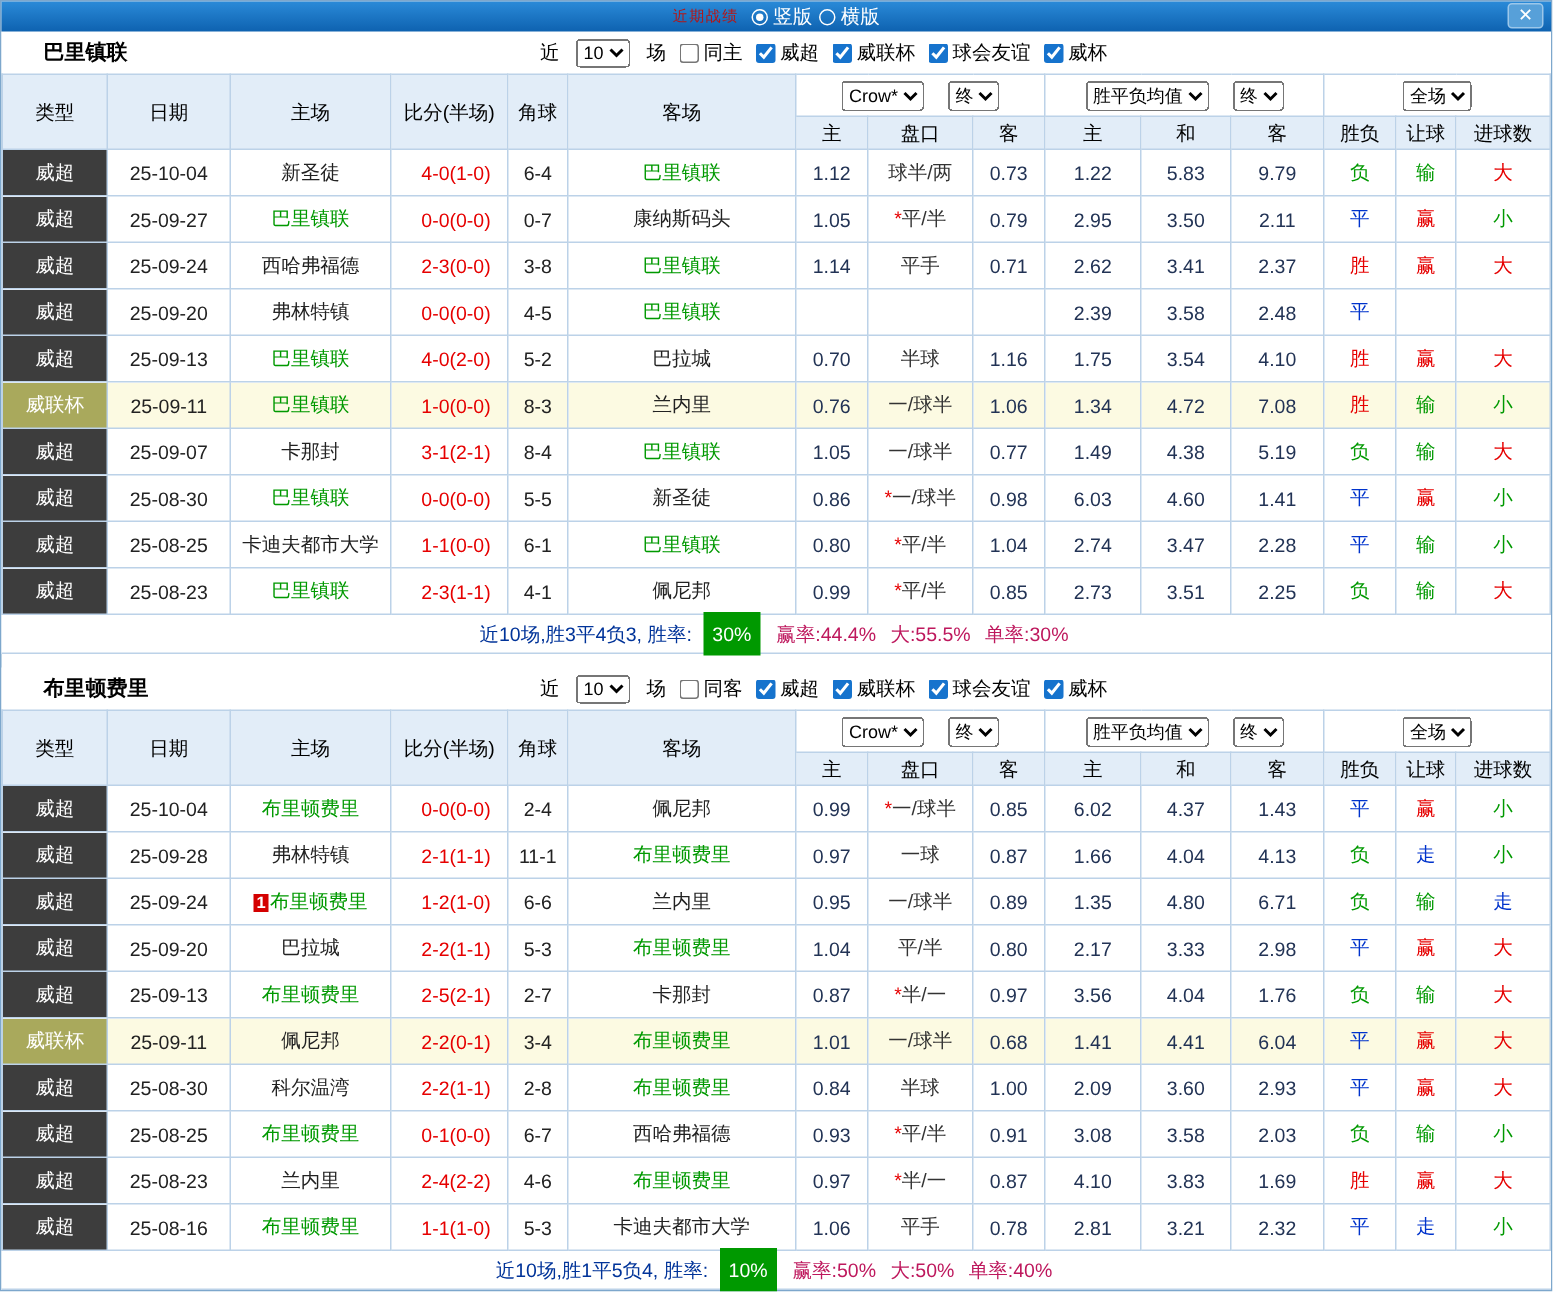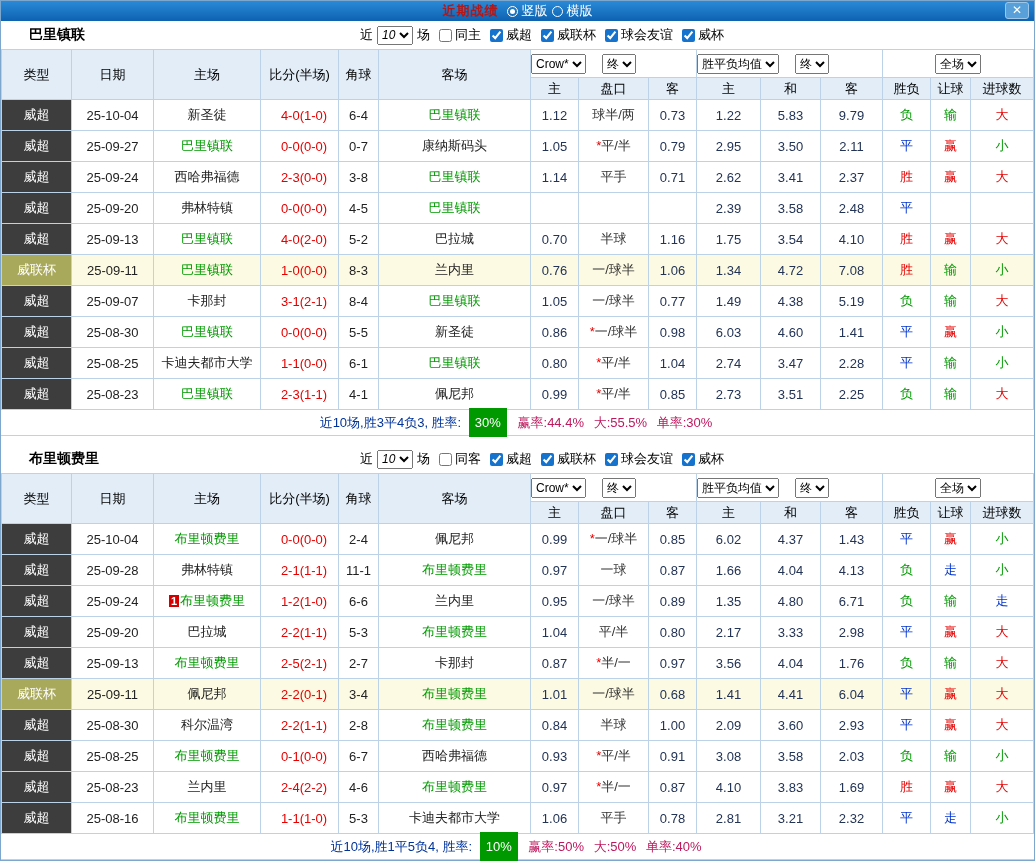--- a/index.html
+++ b/index.html
@@ -1,43 +1,43 @@
 <!DOCTYPE html>
 <html><head>
 <meta charset="utf-8">
 <style>
   * { margin:0; padding:0; box-sizing:border-box; }
   body { font-family:"Liberation Sans","DejaVu Sans",sans-serif; background:#fff; }
   .page { width:1035px; border:1px solid #7da7cc; background:#fff; }
 
   
   .topbar { height:20px; background:linear-gradient(#2a8ad8,#0e62b0); display:flex; align-items:center; justify-content:center; position:relative; color:#fff; font-size:13px; }
-  .topbar-title { color:#b51616; font-weight:bold; font-size:13px; letter-spacing:1px; }
+  .topbar-title { color:#b51616; font-weight:normal; font-size:10px; letter-spacing:1px; }
   .radio-group { display:flex; align-items:center; gap:4px; margin-left:8px; }
   .radio { width:11px; height:11px; border:1px solid #fff; border-radius:50%; display:inline-flex; align-items:center; justify-content:center; cursor:pointer; }
   .radio.on::after { content:""; width:5px; height:5px; background:#fff; border-radius:50%; }
   .radio-label { color:#fff; }
   .close-btn { position:absolute; right:5px; top:1px; width:24px; height:17px; background:#57a0d9; color:#fff; border:1px solid #9cc7ea; border-radius:3px; font-size:12px; line-height:15px; text-align:center; cursor:pointer; }
 
   
   .section-head { display:flex; align-items:center; height:28px; font-size:13px; background:#fff; }
   .team-name { font-weight:bold; font-size:14px; color:#000; margin-left:28px; width:330px; }
   .filters { display:flex; align-items:center; font-size:13px; color:#000; }
-  .filters select { font-size:12px; height:19px; margin:0 3px;font-style:italic; }
+  .filters select { font-size:12px; height:19px; margin:0 10px; }
   .filters input[type=checkbox] { width:13px; height:13px; accent-color:#1673cd; margin:0 2px 0 8px; }
   .filters .flabel { margin:0 1px; }
 
   
   table { width:100%; border-collapse:collapse; table-layout:fixed; font-size:13px; }
   th, td { border:1px solid #bcd2e8; text-align:center; overflow:hidden; white-space:nowrap; }
   thead th { background:#e2edf8; font-weight:normal; color:#000; }
   thead tr.sel-row th.sel { background:#fff; height:28px; }
   thead tr.lbl-row th { height:22px; }
   thead select { font-size:12px; height:20px; }
-  .sel-wrap { display:flex; gap:16px; }
+  .sel-wrap { display:flex; justify-content:center; gap:16px; }
 
   tbody td { height:31px; color:#222; }
   td.t-super { background:#3d3d3d; color:#fff; }
   td.t-cup   { background:#a9a95c; color:#fff; }
   tr.cup-row td { background:#fcfae2; }
   tr.cup-row td.t-cup { background:#a9a95c; }
   .team-focus { color:#009900; }
   td.score { color:#e60000;padding-left:9px; }
   td.num { color:#223355; }
   td.line { color:#333; }

